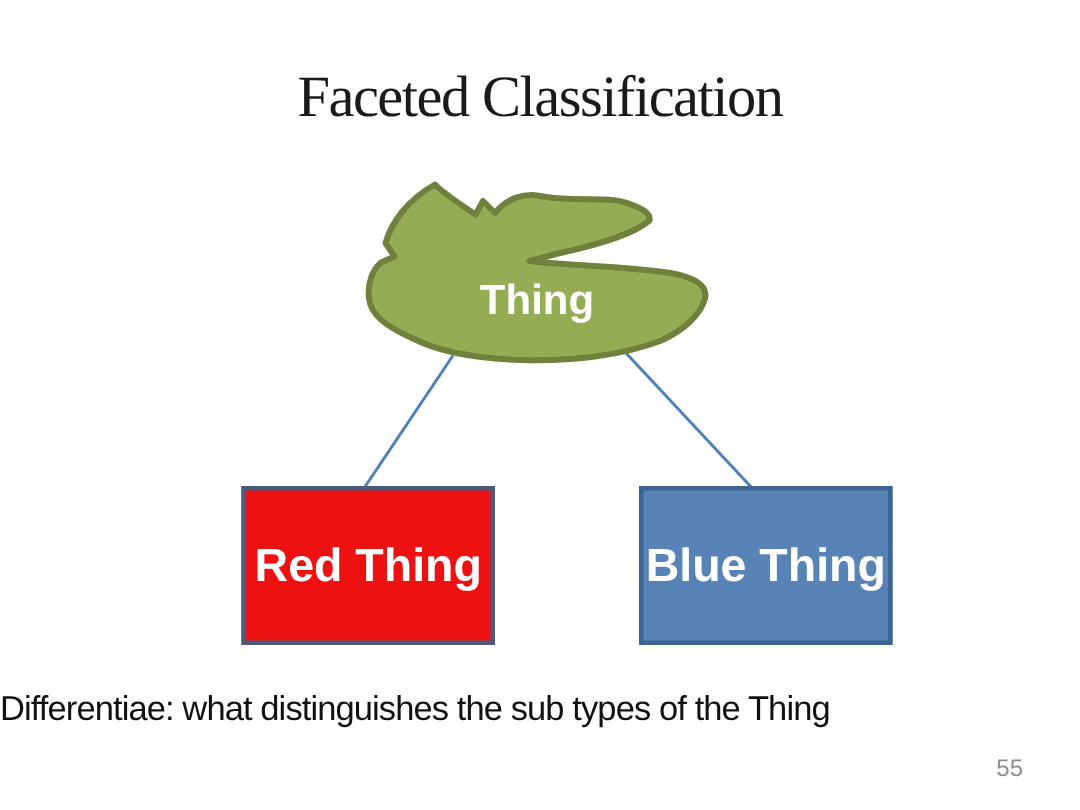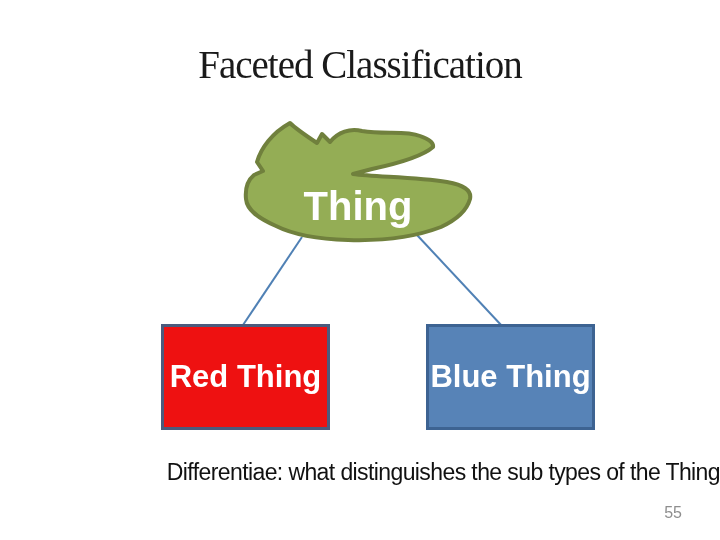--- a/index.html
+++ b/index.html
@@ -35,21 +35,21 @@
     top: 0;
     width: 720px;
     height: 540px;
   }
   .thing-label {
     position: absolute;
     left: 268px;
     top: 184px;
     width: 180px;
     text-align: center;
-    font-size: 40px;
+    font-size: 28px;
     font-weight: bold;
     color: #ffffff;
   }
   .node-box {
     position: absolute;
     top: 324px;
     width: 163px;
     height: 100px;
     display: flex;
     align-items: center;
@@ -68,21 +68,21 @@
   .node-box.blue {
     left: 426px;
     background: #5783b7;
     border-color: #3d6392;
   }
   .caption {
     position: absolute;
     left: 0;
     top: 459px;
     width: 720px;
-    text-align: right;
+    text-align: left;
     font-size: 23px;
     letter-spacing: -0.6px;
     color: #111111;
     font-weight: 400;
   }
   .page-number {
     position: absolute;
     right: 38px;
     top: 504px;
     font-size: 16px;

